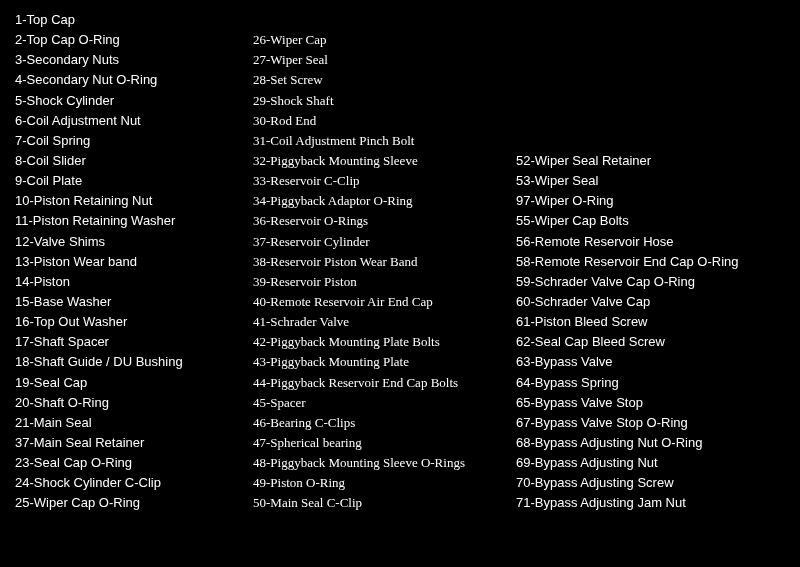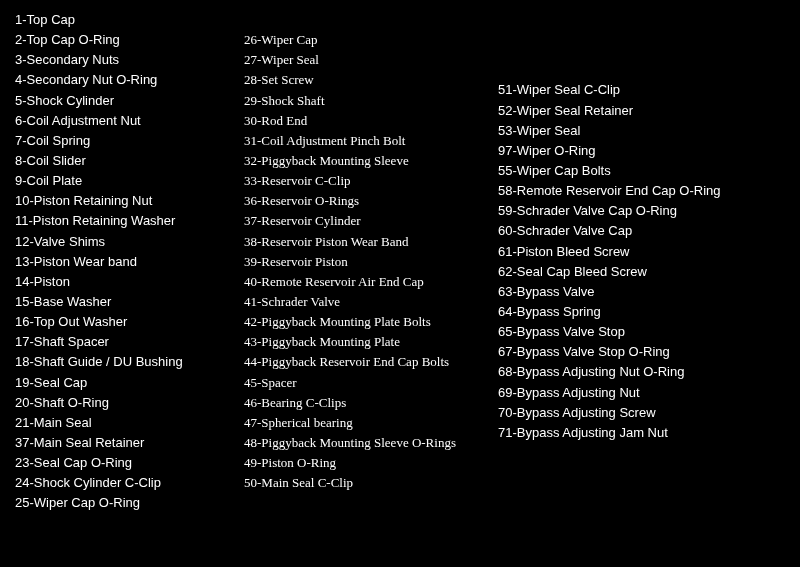--- a/index.html
+++ b/index.html
@@ -7,22 +7,22 @@
       background-color: #000;
       color: #fff;
       font-family: Arial, sans-serif;
       font-size: 13px;
       width: 800px;
       min-height: 567px;
       padding: 10px 15px;
     }
     .columns-container {
       display: flex;
-      gap: 4px;
-      align-items: center;
+      gap: 13px;
+      align-items: flex-end;
     }
     .column {
       flex: 1;
       padding: 0 5px;
     }
     .column:first-child {
       padding-left: 0;
       flex: 0 0 220px;
     }
     .column:nth-child(2) {
@@ -72,43 +72,44 @@
 
   <div class="column" id="col2-container">
       <div class="item">26-Wiper Cap</div>
       <div class="item">27-Wiper Seal</div>
       <div class="item">28-Set Screw</div>
       <div class="item">29-Shock Shaft</div>
       <div class="item">30-Rod End</div>
       <div class="item">31-Coil Adjustment Pinch Bolt</div>
       <div class="item">32-Piggyback Mounting Sleeve</div>
       <div class="item">33-Reservoir C-Clip</div>
+      <div class="item">34-Piggyback Adaptor O-Ring</div>
       <div class="item">36-Reservoir O-Rings</div>
       <div class="item">37-Reservoir Cylinder</div>
       <div class="item">38-Reservoir Piston Wear Band</div>
       <div class="item">39-Reservoir Piston</div>
       <div class="item">40-Remote Reservoir Air End Cap</div>
       <div class="item">41-Schrader Valve</div>
       <div class="item">42-Piggyback Mounting Plate Bolts</div>
       <div class="item">43-Piggyback Mounting Plate</div>
       <div class="item">44-Piggyback Reservoir End Cap Bolts</div>
       <div class="item">45-Spacer</div>
       <div class="item">46-Bearing C-Clips</div>
       <div class="item">47-Spherical bearing</div>
       <div class="item">48-Piggyback Mounting Sleeve O-Rings</div>
       <div class="item">49-Piston O-Ring</div>
       <div class="item">50-Main Seal C-Clip</div>
     </div>
 
   <div class="column" id="col3-container">
-      <div class="item">51-Wiper Seal C-Clip</div>
       <div class="item">52-Wiper Seal Retainer</div>
       <div class="item">53-Wiper Seal</div>
       <div class="item">97-Wiper O-Ring</div>
       <div class="item">55-Wiper Cap Bolts</div>
+      <div class="item">56-Remote Reservoir Hose</div>
       <div class="item">58-Remote Reservoir End Cap O-Ring</div>
       <div class="item">59-Schrader Valve Cap O-Ring</div>
       <div class="item">60-Schrader Valve Cap</div>
       <div class="item">61-Piston Bleed Screw</div>
       <div class="item">62-Seal Cap Bleed Screw</div>
       <div class="item">63-Bypass Valve</div>
       <div class="item">64-Bypass Spring</div>
       <div class="item">65-Bypass Valve Stop</div>
       <div class="item">67-Bypass Valve Stop O-Ring</div>
       <div class="item">68-Bypass Adjusting Nut O-Ring</div>

